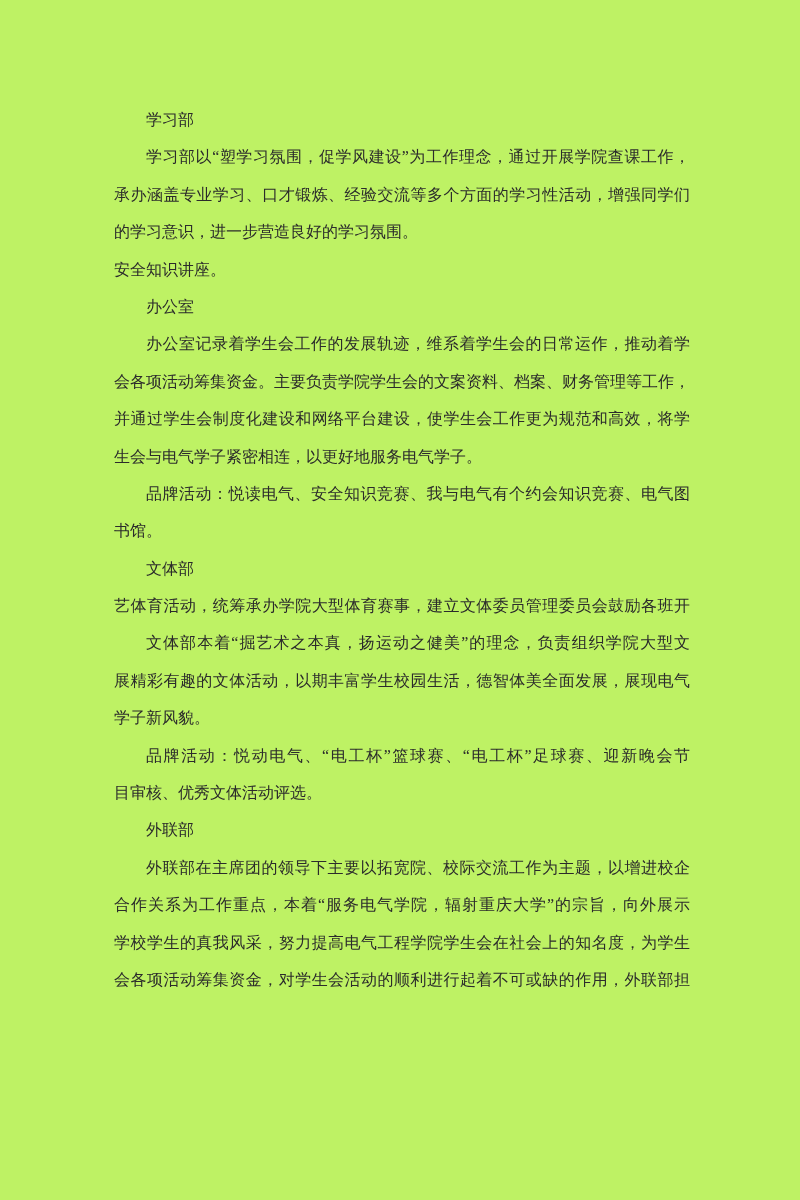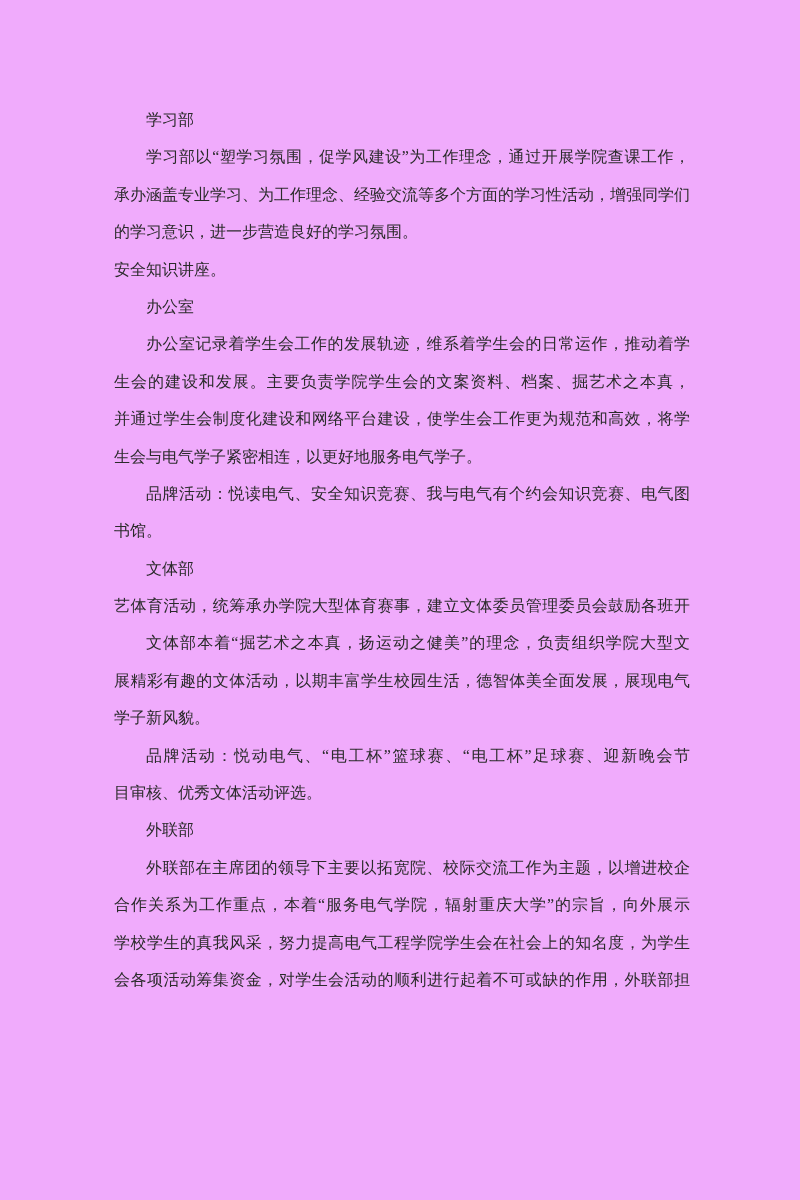--- a/index.html
+++ b/index.html
@@ -4,21 +4,21 @@
 <style>
   html, body {
     margin: 0;
     padding: 0;
     background: #ffffff;
   }
   .page {
     position: relative;
     width: 800px;
     height: 1200px;
-    background: #f0abfc;
+    background: #bef264;
     overflow: hidden;
   }
   .textblock {
     position: absolute;
     left: 114px;
     top: 101px;
     width: 576px;
     font-family: "Liberation Serif", serif;
     font-size: 16px;
     color: #2b2b2b;
@@ -40,26 +40,26 @@
     font-family: Liberation Serif, serif;
   }
 </style>
 </head>
 <body>
 
 <div class="page">
   <div class="textblock">
     <div class="ln indent">学习部</div>
     <div class="ln indent just">学习部以“塑学习氛围，促学风建设”为工作理念，通过开展学院查课工作，</div>
-    <div class="ln just">承办涵盖专业学习、为工作理念、经验交流等多个方面的学习性活动，增强同学们</div>
+    <div class="ln just">承办涵盖专业学习、口才锻炼、经验交流等多个方面的学习性活动，增强同学们</div>
     <div class="ln">的学习意识，进一步营造良好的学习氛围。</div>
     <div class="ln">安全知识讲座。</div>
     <div class="ln indent">办公室</div>
     <div class="ln indent just">办公室记录着学生会工作的发展轨迹，维系着学生会的日常运作，推动着学</div>
-    <div class="ln just">生会的建设和发展。主要负责学院学生会的文案资料、档案、掘艺术之本真，</div>
+    <div class="ln just">会各项活动筹集资金。主要负责学院学生会的文案资料、档案、财务管理等工作，</div>
     <div class="ln just">并通过学生会制度化建设和网络平台建设，使学生会工作更为规范和高效，将学</div>
     <div class="ln">生会与电气学子紧密相连，以更好地服务电气学子。</div>
     <div class="ln indent just">品牌活动：悦读电气、安全知识竞赛、我与电气有个约会知识竞赛、电气图</div>
     <div class="ln">书馆。</div>
     <div class="ln indent">文体部</div>
     <div class="ln just">艺体育活动，统筹承办学院大型体育赛事，建立文体委员管理委员会鼓励各班开</div>
     <div class="ln indent just">文体部本着“掘艺术之本真，扬运动之健美”的理念，负责组织学院大型文</div>
     <div class="ln just">展精彩有趣的文体活动，以期丰富学生校园生活，德智体美全面发展，展现电气</div>
     <div class="ln">学子新风貌。</div>
     <div class="ln indent just">品牌活动：悦动电气、“电工杯”篮球赛、“电工杯”足球赛、迎新晚会节</div>

